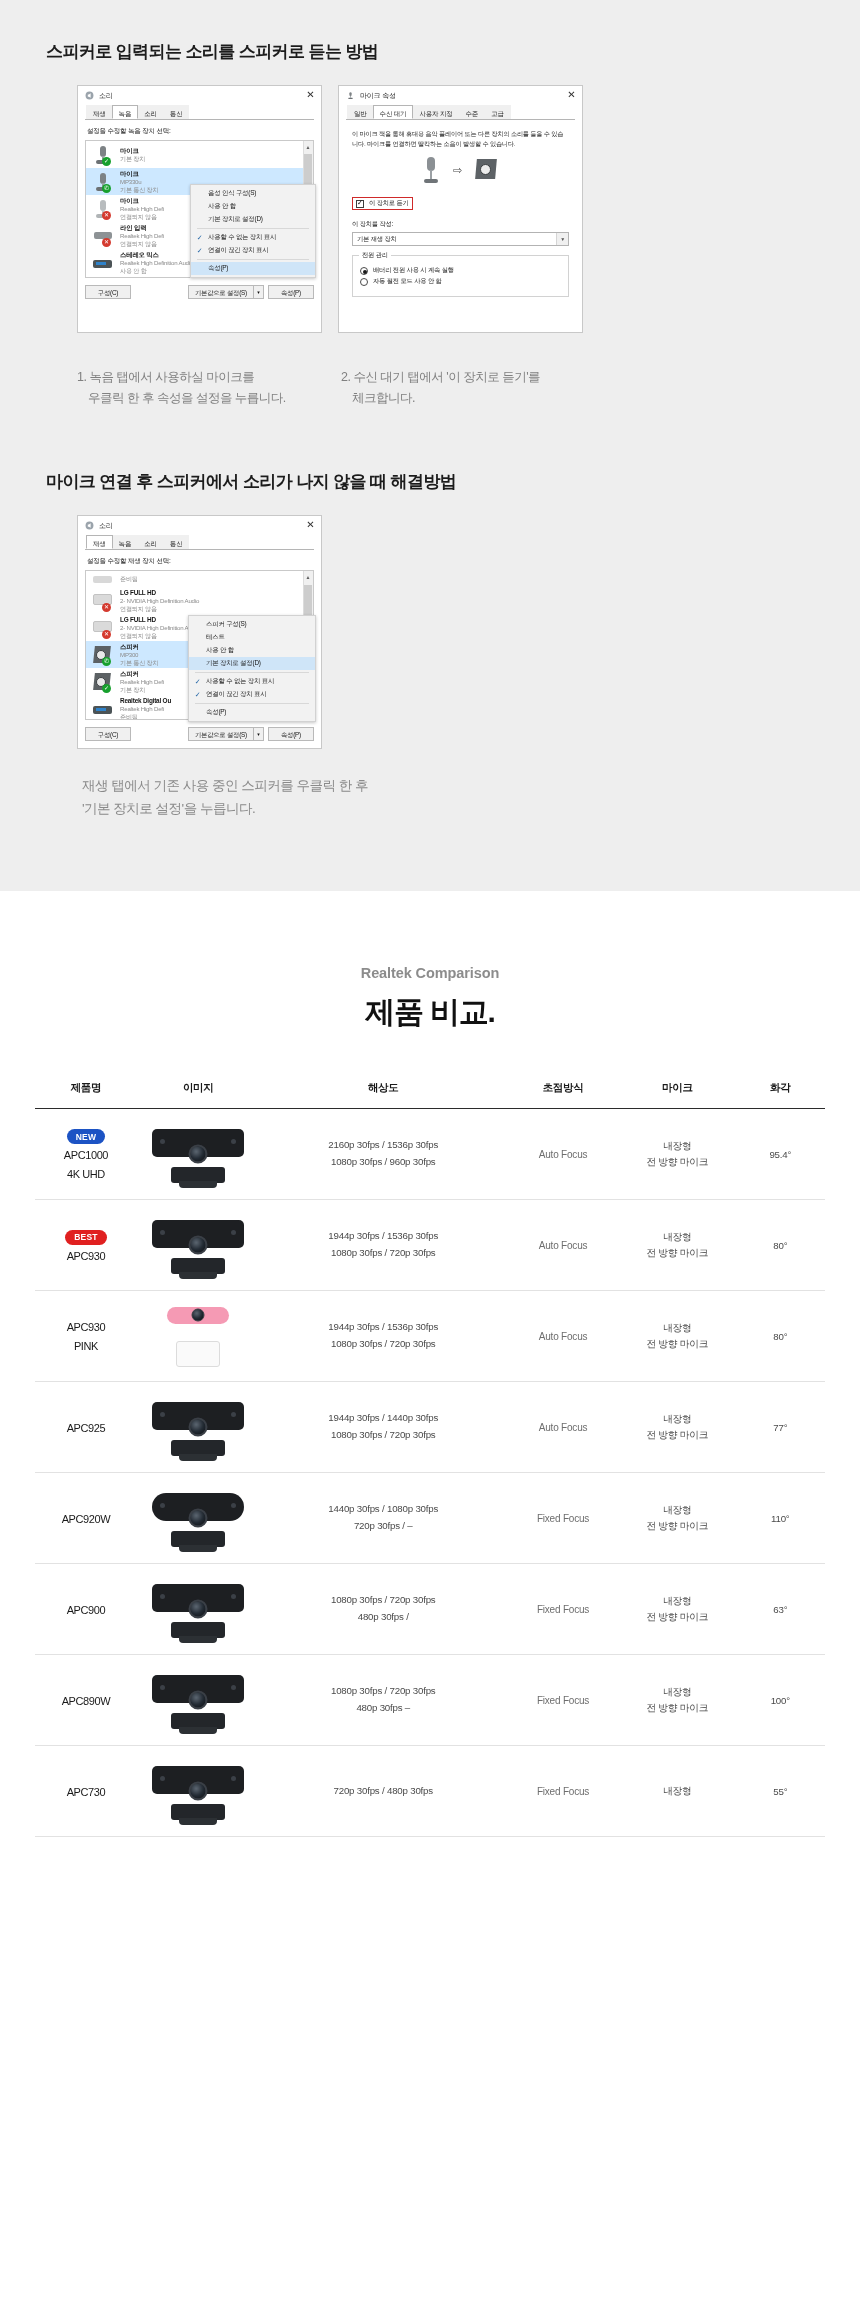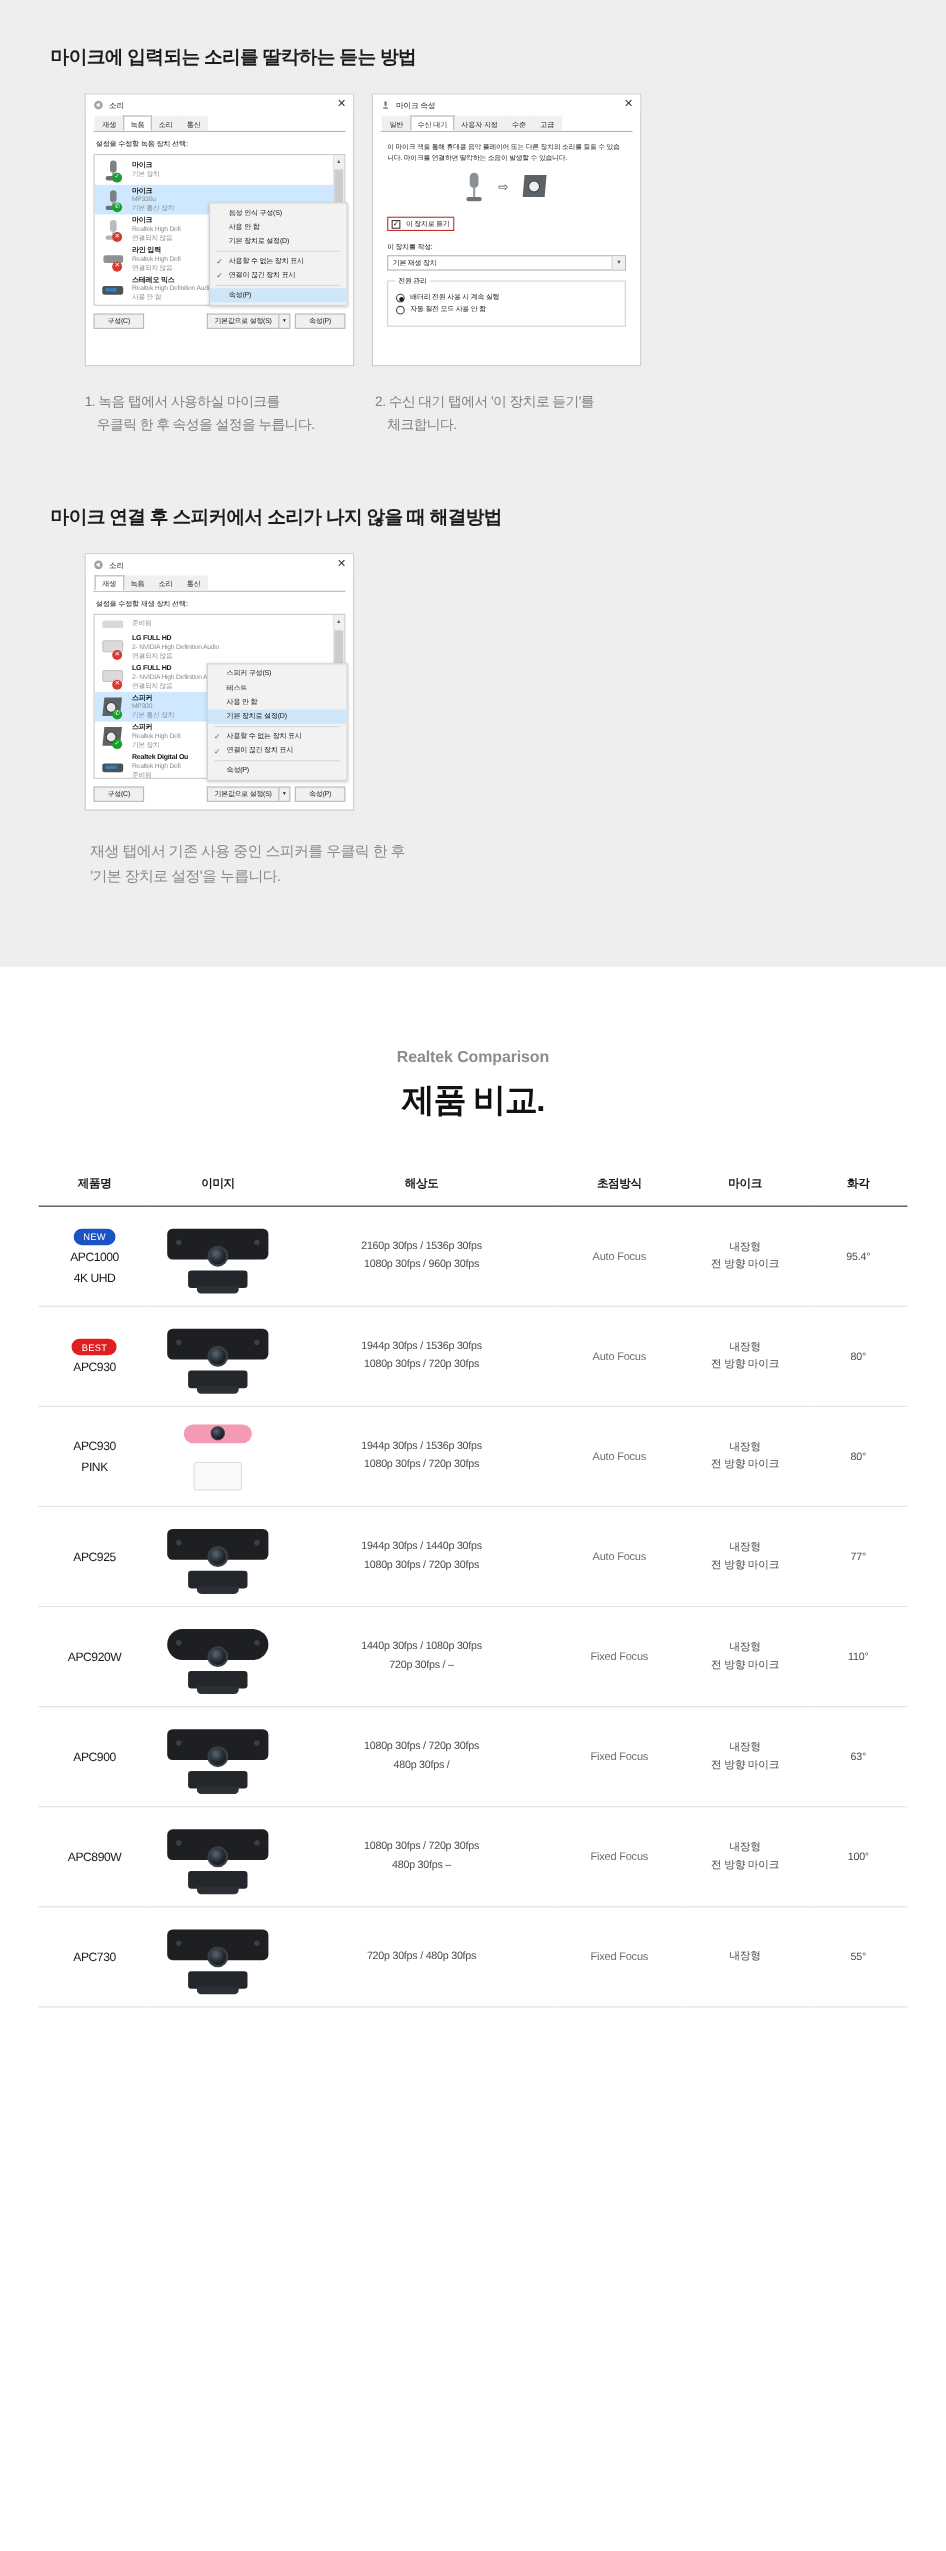--- a/index.html
+++ b/index.html
@@ -195,21 +195,21 @@
   }
   .group > .gl {
     position: absolute; top: -5px; left: 6px; background: #fff; padding: 0 3px; font-size: 6.3px;
     letter-spacing:-0.2px;
   }
   .radio-row { display:flex; align-items:center; gap:5px; margin: 2px 0; font-size:6.3px; letter-spacing:-0.2px;}
   .radio { width:8px;height:8px;border:1px solid #4a4a4a;border-radius:50%;background:#fff;position:relative;}
   .radio.on::after{content:"";position:absolute;left:2px;top:2px;width:4px;height:4px;border-radius:50%;background:#1a1a1a;}
 
   
-  .caps { display: flex; gap: 16px; padding-left: 38px; margin-top: 22px; }
+  .caps { display: flex; gap: 16px; padding-left: 38px; margin-top: 34px; }
   .cap {
     font-size: 12.5px; color: #808080; line-height: 1.65; letter-spacing: -0.5px;
   }
   .cap .ind { padding-left: 11px; display: block; }
   .cap-w1 { width: 248px; }
   .cap-w2 { width: 248px; }
 
   .single-cap {
     font-size: 13.5px; color: #8a8a8a; line-height: 1.7; letter-spacing: -0.5px;
     padding-left: 43px; margin-top: 26px;
@@ -239,21 +239,21 @@
   }
   .c-name { width: 98px; }
   .c-img  { width: 118px; text-align: center; }
   .c-res  { width: 238px; }
   .c-foc  { width: 108px; }
   .c-mic  { width: 112px; }
   .c-ang  { width: 86px; }
 
   .pname { font-size: 11px; color: #1a1a1a; line-height: 1.45; letter-spacing: -0.4px; }
   .tag {
-    display: inline-block; color: #fff; font-size: 8.5px; font-weight: normal;
+    display: inline-block; color: #fff; font-size: 8.5px; font-weight: bold;
     border-radius: 9px; padding: 2.5px 9px; margin-bottom: 1px; letter-spacing: 0.2px;
   }
   .tag.new  { background: #1c53c4; }
   .tag.best { background: #e02020; }
   .res { font-size: 9.7px; color: #4a4a4a; line-height: 1.75; letter-spacing: -0.2px; }
   .foc { font-size: 10px; color: #6e6e6e; letter-spacing: -0.2px;}
   .mic { font-size: 9.7px; color: #4a4a4a; line-height: 1.7; letter-spacing: -0.2px;}
   .ang { font-size: 9.7px; color: #4a4a4a; letter-spacing: -0.2px;}
 
   
@@ -293,21 +293,21 @@
   .cam .dotl { left: 14px; } .cam .dotr { right: 14px; }
 
   .scroll-cut { height: 14px; }
 </style>
 </head>
 <body>
 
 <section class="guide-section">
   <div class="guide-inner">
 
-    <h2 class="guide-h">마이크에 입력되는 소리를 딸칵하는 듣는 방법</h2>
+    <h2 class="guide-h">스피커로 입력되는 소리를 스피커로 듣는 방법</h2>
 
     <div class="shot-row">
 
       <div class="win" style="width:245px;">
         <div class="win-title">
           <span class="wt-ico">
             <svg width="9" height="9" viewBox="0 0 16 16">
                 <circle cx="8" cy="8" r="7" fill="#9aa3ab"></circle>
                 <path d="M5 6h2l3-2v8l-3-2H5z" fill="#fff"></path>
               </svg>

